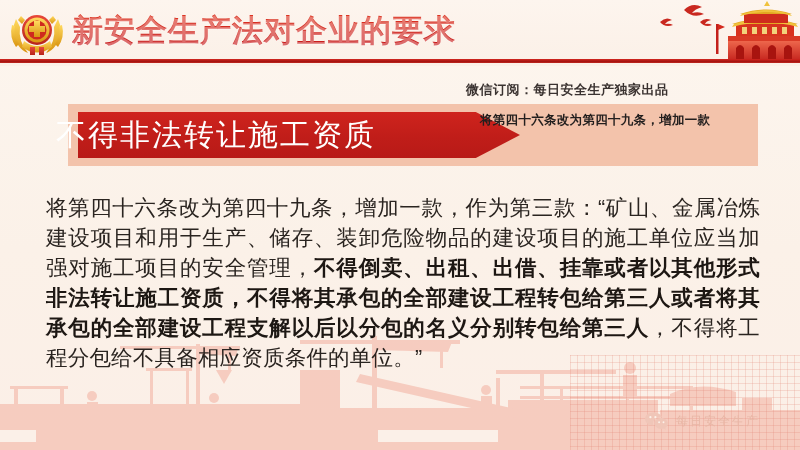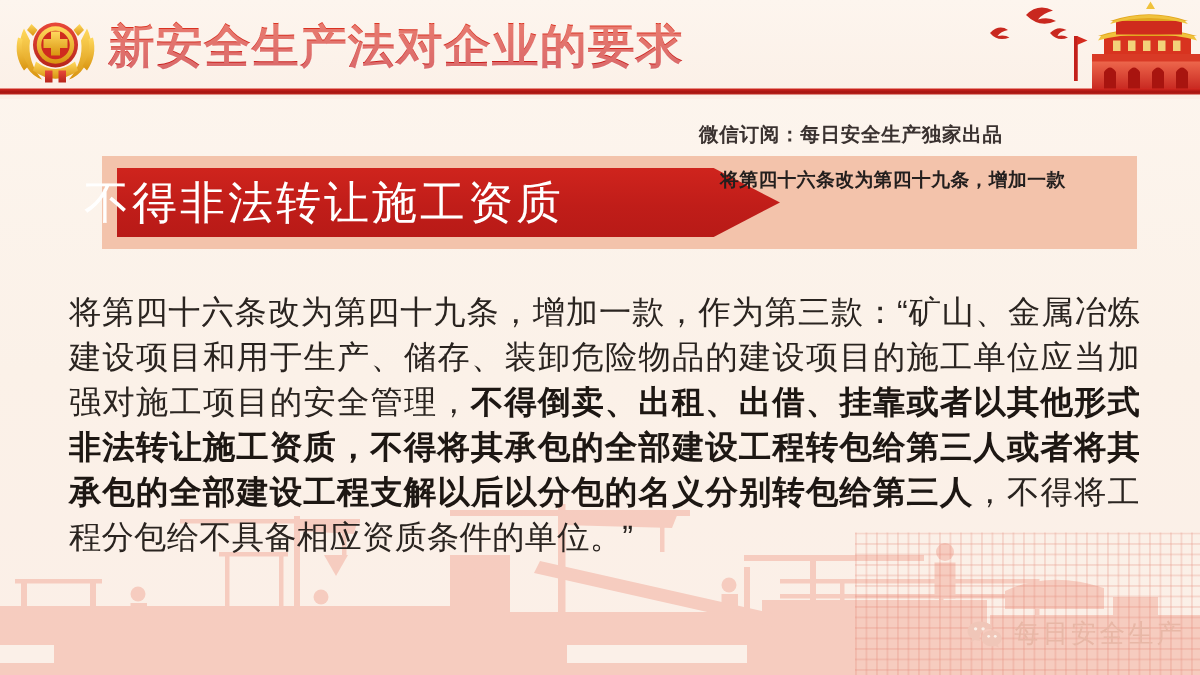--- a/index.html
+++ b/index.html
@@ -91,21 +91,21 @@
     font-size:21.5px; line-height:30px;
     color:#2a2420; letter-spacing:.2px;
     text-align:justify;
   }
   #body-text b { font-weight:bold; color:#1d1713; }
 
   
   #wechat { position:absolute; left:644px; top:411px; display:flex; align-items:center; gap:6px; }
   #wechat-icon { width:26px; height:20px; flex:none; }
   #wechat-label {
-    font-size:17px; color:#e8b7a6; letter-spacing:2px; white-space:nowrap;
+    font-size:12px; color:#e8b7a6; letter-spacing:2px; white-space:nowrap;
     font-weight:normal;
   }
 </style>
 </head>
 <body>
 
 <div id="slide">
 
   <svg class="bg-construction" viewBox="0 0 800 120" preserveAspectRatio="none">
     <g fill="#f2b0a0">

